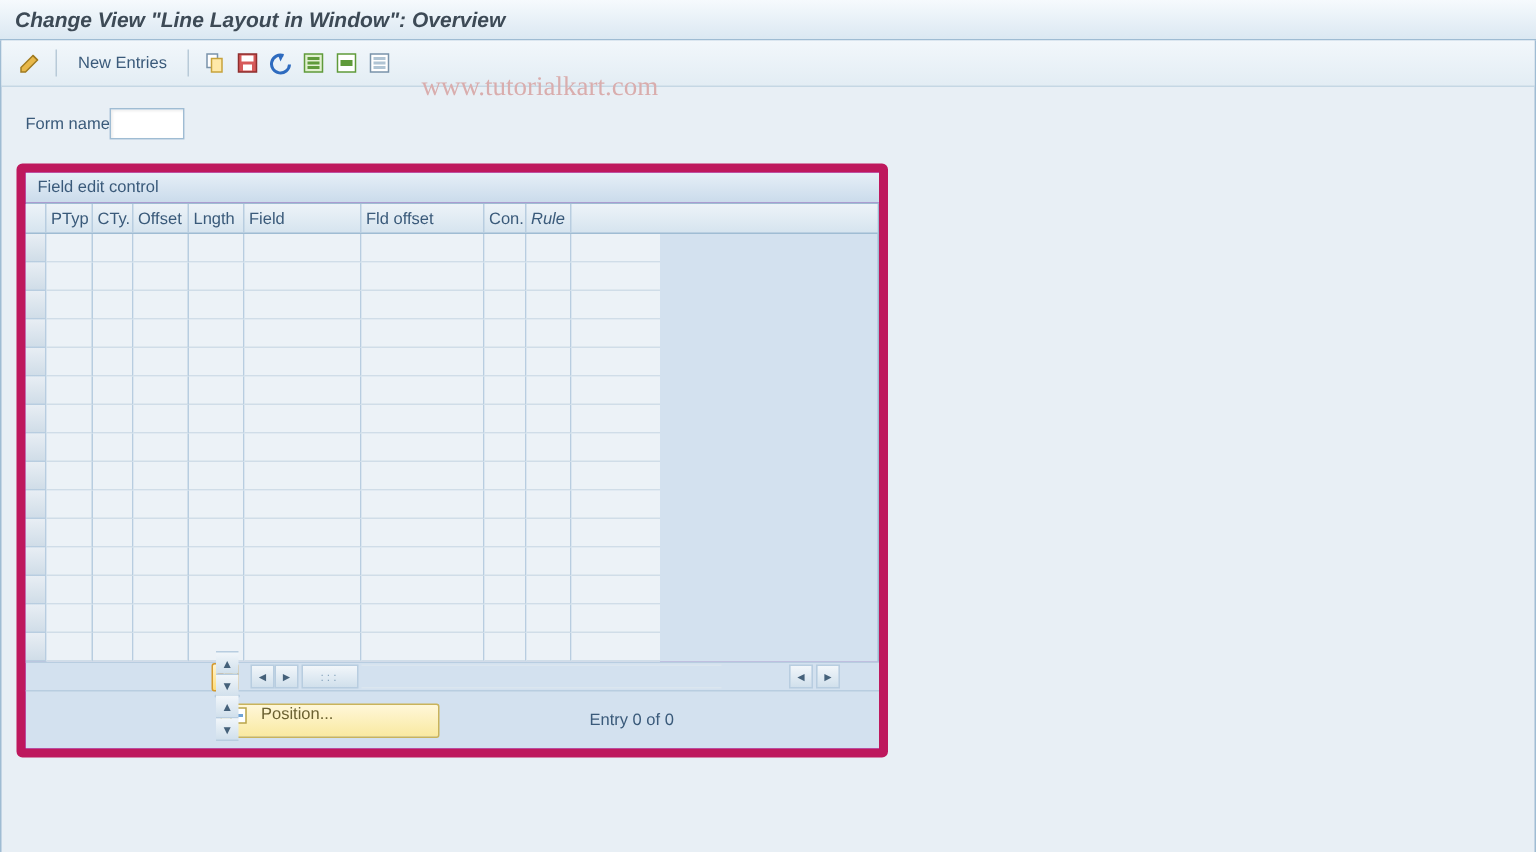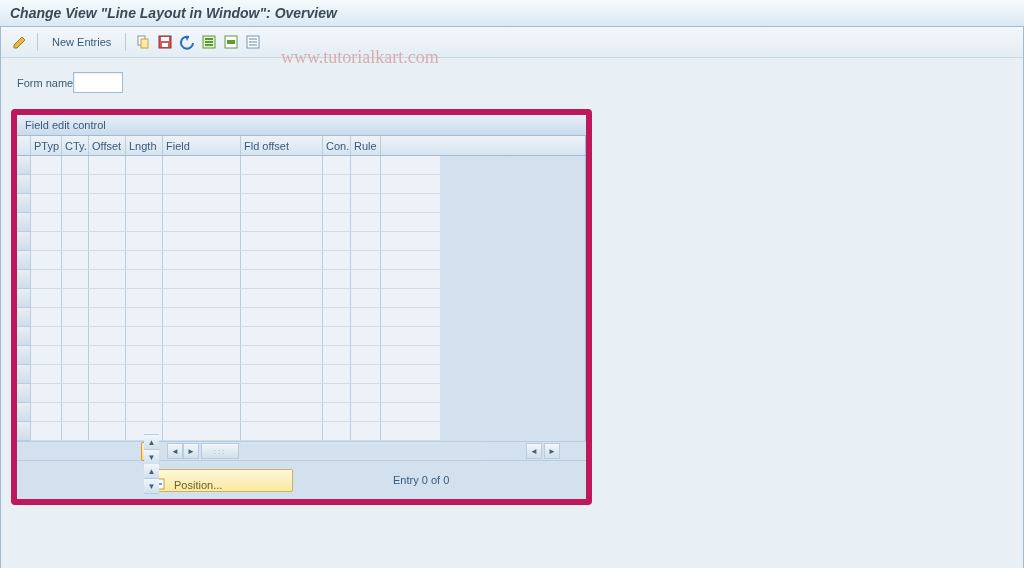--- a/index.html
+++ b/index.html
@@ -131,21 +131,21 @@
 
   
   .c-sel { width: 14px; padding:0 }
   .c-ptyp { width: 31px; }
   .c-cty  { width: 27px; }
   .c-off  { width: 37px; }
   .c-len  { width: 37px; }
   .c-fld  { width: 78px; }
   .c-fo   { width: 82px; }
   .c-con  { width: 28px; }
-  .c-rule { width: 30px; }
+  .c-rule { width: 30px; font-style: italic; }
   .c-pad  { width: 59px; border-right:none;}
 
   .grid-side {
     width: 146px;
     background: #d3e1ef;
     position: relative;
   }
   .config-btn {
     position: absolute;
     top: 1px;
@@ -213,21 +213,21 @@
     background:#d3e1ef;
     border-top:1px solid #b8cde0;
     padding-left:130px;
     gap:100px;
   }
   .pos-btn{
     width:140px;height:21px;
     background:linear-gradient(#fff7d9,#f9e9a0);
     border:1px solid #c9b35b;
     border-radius:2px;
-    display:flex;align-items:flex-end;
+    display:flex;align-items:flex-start;
     cursor:pointer;
     color:#6b6131;
     gap:8px;
     padding-left:4px;
   }
   .pos-btn .pi{
     width:14px;height:14px;
     display:flex;align-items:center;justify-content:center;
   }
   .entry-text{color:#3a5a7a}

